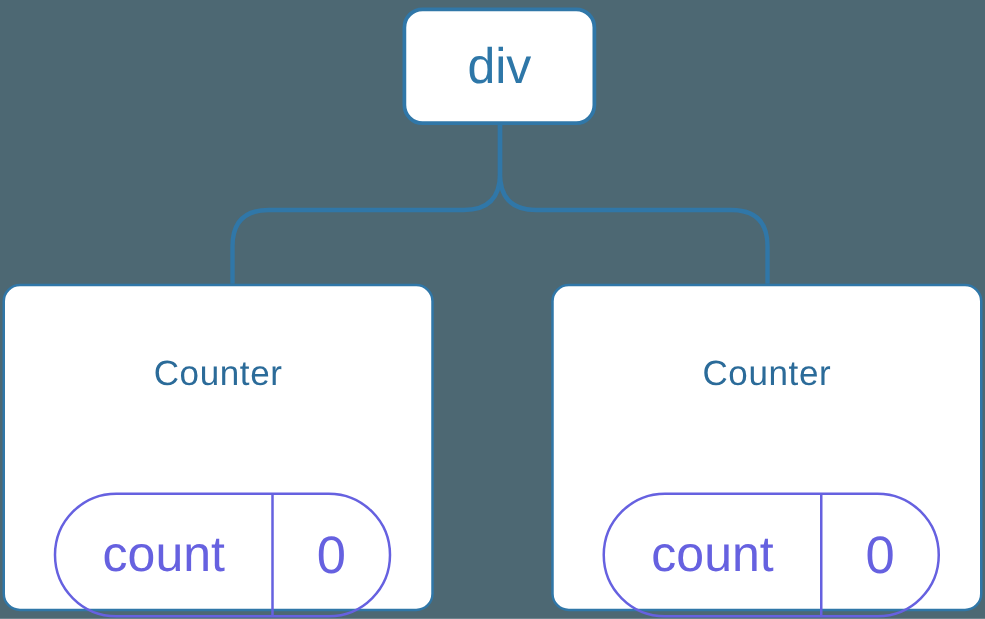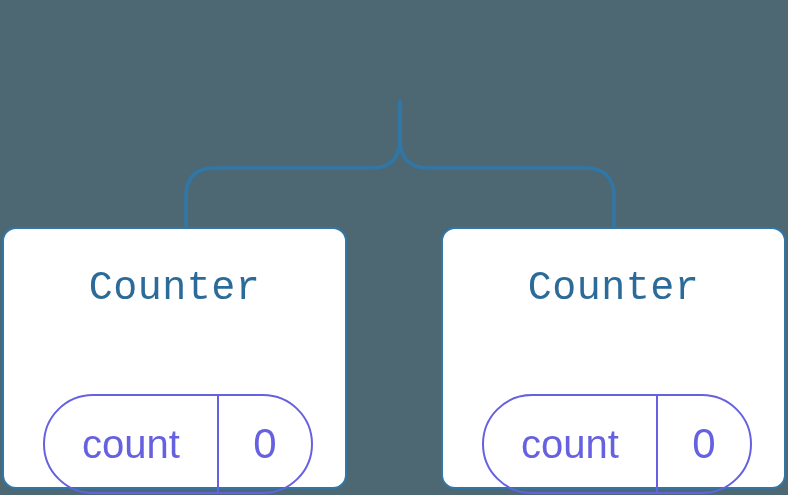--- a/index.html
+++ b/index.html
@@ -59,28 +59,27 @@
     height: 262px;
     box-sizing: border-box;
     background: var(--node-fill, #ffffff);
     border: 2px solid var(--line, #3077a8);
     border-radius: 14px;
   }
   .card-left  { left: 2px; }
   .card-right { left: 441px; }
 
   .card-title {
-    margin-top: 40px;
+    margin-top: 56px;
     text-align: center;
-    font-size: 40px;
+    font-size: 28px;
     font-weight: 500;
     line-height: 1;
     color: var(--title-text, #2b6b99);
     letter-spacing: 0.5px;
-    font-family: Liberation Mono, monospace;
   }
 
   .pill {
     position: absolute;
     left: 39px;
     top: 119px;
     width: 270px;
     height: 100px;
     box-sizing: border-box;
     border: 2px solid var(--state-accent, #6661e0);
@@ -113,20 +112,23 @@
 </head>
 <body>
 
 <div id="stage">
 
   <svg class="connectors" viewBox="0 0 788 495" xmlns="http://www.w3.org/2000/svg">
     <path d="M400 100 V139 Q400 168 371 168 H215 Q186 168 186 197 V227"></path>
     <path d="M400 100 V139 Q400 168 429 168 H585 Q614 168 614 197 V227"></path>
   </svg>
 
+  <div class="root-node">
+    <span class="root-label">div</span>
+  </div>
 
   <div class="card card-left">
     <div class="card-title">Counter</div>
     <div class="pill">
       <span class="pill-key">count</span>
       <span class="pill-divider"></span>
       <span class="pill-val">0</span>
     </div>
   </div>
 

